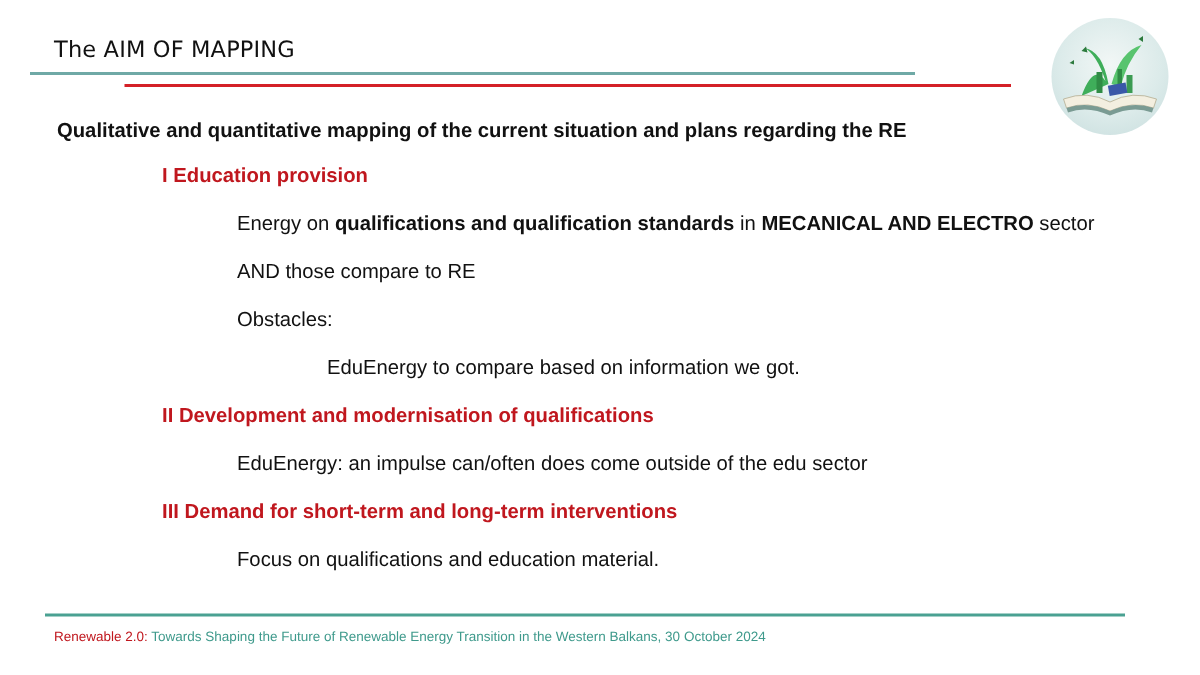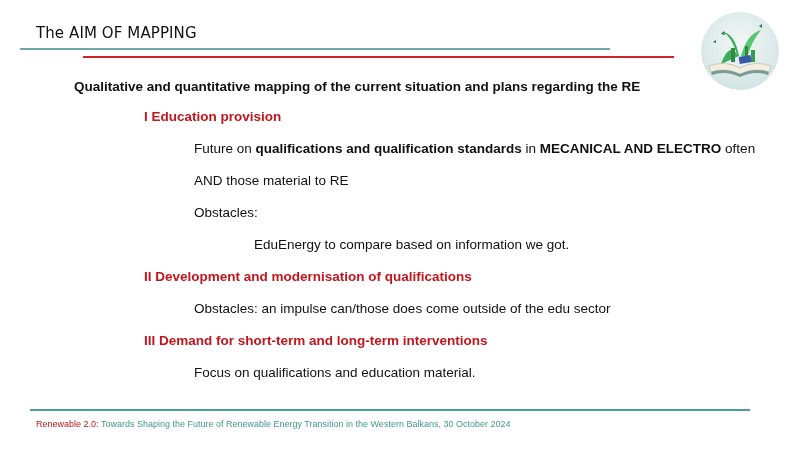--- a/index.html
+++ b/index.html
@@ -3,21 +3,21 @@
   <meta charset="utf-8">
   <style>
     html, body { margin: 0; padding: 0; }
     body { width: 800px; height: 450px; background: #ffffff; position: relative; overflow: hidden; font-family: "Liberation Sans", sans-serif; }
     .title { position: absolute; left: 36px; top: 24px; font-family: "DejaVu Sans", sans-serif; font-size: 15px; color: #111; letter-spacing: 0.1px; }
     .line-teal { position: absolute; left: 20px; top: 48px; width: 590px; height: 2px; background: #6fa9a6; }
     .line-red { position: absolute; left: 83px; top: 56px; width: 591px; height: 2px; background: #d42027; }
     .logo { position: absolute; left: 701px; top: 12px; width: 78px; height: 78px; border-radius: 50%; overflow: hidden;
             background: radial-gradient(circle at 50% 40%, #f2f7f6 0%, #dcebea 55%, #c6dcdc 100%); }
     .content { position: absolute; left: 0; top: 0; width: 800px; }
-    .line { position: absolute; font-family: "Liberation Sans", sans-serif; font-size: 13.5px; color: #111; white-space: nowrap; margin-left: 36px; }
+    .line { position: absolute; font-family: "Liberation Sans", sans-serif; font-size: 13.5px; color: #111; white-space: nowrap; }
     .b { font-weight: bold; }
     .red { color: #c0171e; font-weight: bold; }
     .footer-line { position: absolute; left: 30px; top: 409px; width: 720px; height: 2px; background: #4aa192; }
     .footer { position: absolute; left: 36px; top: 419px; font-size: 9px; color: #3f9a8c; white-space: nowrap; }
     .footer .brand { color: #c0171e; }
   </style>
 </head>
 <body>
 
 <div class="title">The AIM OF MAPPING</div>
@@ -38,31 +38,31 @@
     <path d="M58 14 l3 -2 l0 4 Z" fill="#2c7a3d"></path>
     <path d="M12 30 l3 -2 l0 3 Z" fill="#2c7a3d"></path>
   </svg>
 </div>
 
 <div class="content">
   <div class="line b" style="left:38px; top:79px;">Qualitative and quantitative mapping of the current situation and plans regarding the RE</div>
 
   <div class="line red" style="left:108px; top:109px;">I Education provision</div>
 
-  <div class="line" style="left:158px; top:141px;"><span>Future on </span><span class="b">qualifications and qualification standards</span><span> in </span><span class="b">MECANICAL AND ELECTRO</span><span> often</span></div>
+  <div class="line" style="left:158px; top:141px;"><span>Energy on </span><span class="b">qualifications and qualification standards</span><span> in </span><span class="b">MECANICAL AND ELECTRO</span><span> sector</span></div>
 
-  <div class="line" style="left:158px; top:173px;">AND those material to RE</div>
+  <div class="line" style="left:158px; top:173px;">AND those compare to RE</div>
 
   <div class="line" style="left:158px; top:205px;">Obstacles:</div>
 
   <div class="line" style="left:218px; top:237px;">EduEnergy to compare based on information we got.</div>
 
   <div class="line red" style="left:108px; top:269px;">II Development and modernisation of qualifications</div>
 
-  <div class="line" style="left:158px; top:301px;">Obstacles: an impulse can/those does come outside of the edu sector</div>
+  <div class="line" style="left:158px; top:301px;">EduEnergy: an impulse can/often does come outside of the edu sector</div>
 
   <div class="line red" style="left:108px; top:333px;">III Demand for short-term and long-term interventions</div>
 
   <div class="line" style="left:158px; top:365px;">Focus on qualifications and education material.</div>
 </div>
 
 <div class="footer-line"></div>
 <div class="footer"><span class="brand">Renewable 2.0:</span><span> Towards Shaping the Future of Renewable Energy Transition in the Western Balkans, 30 October 2024</span></div>
 
 </body></html>

